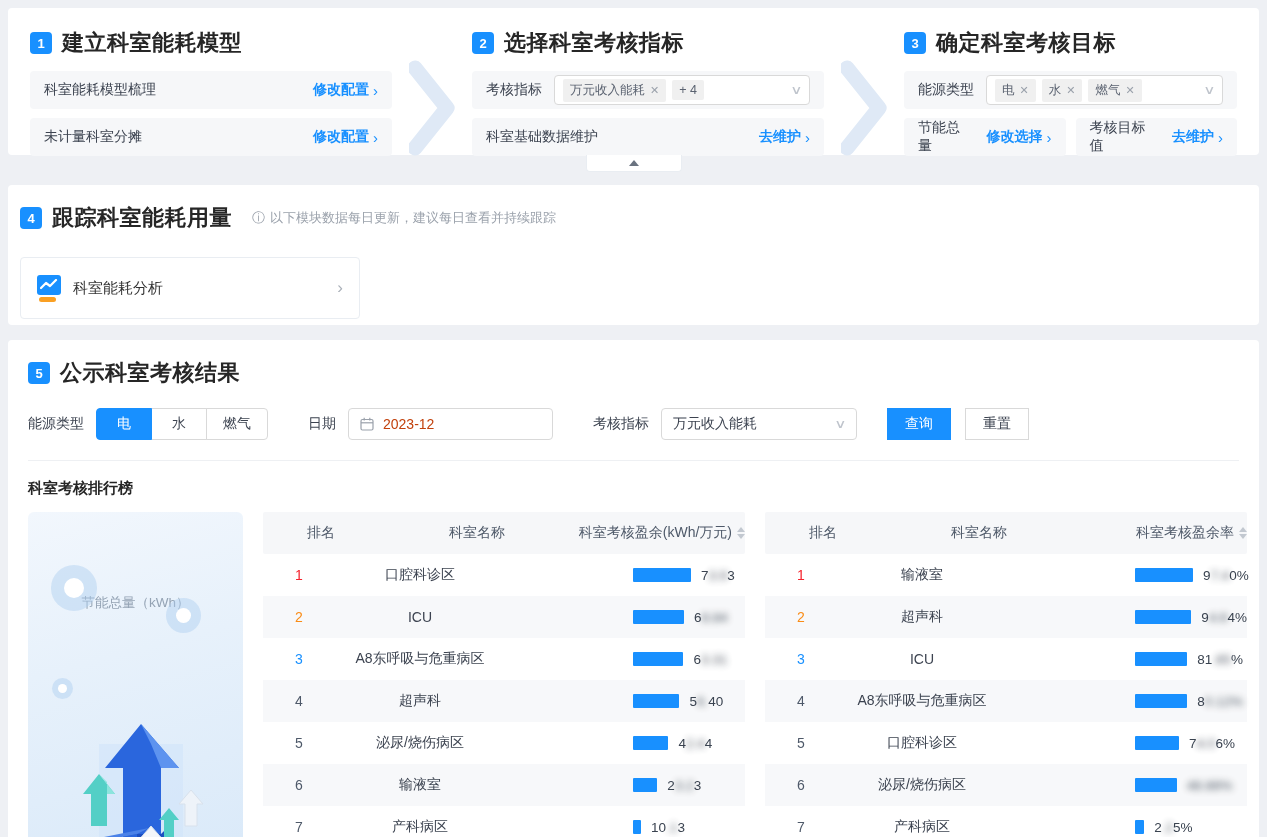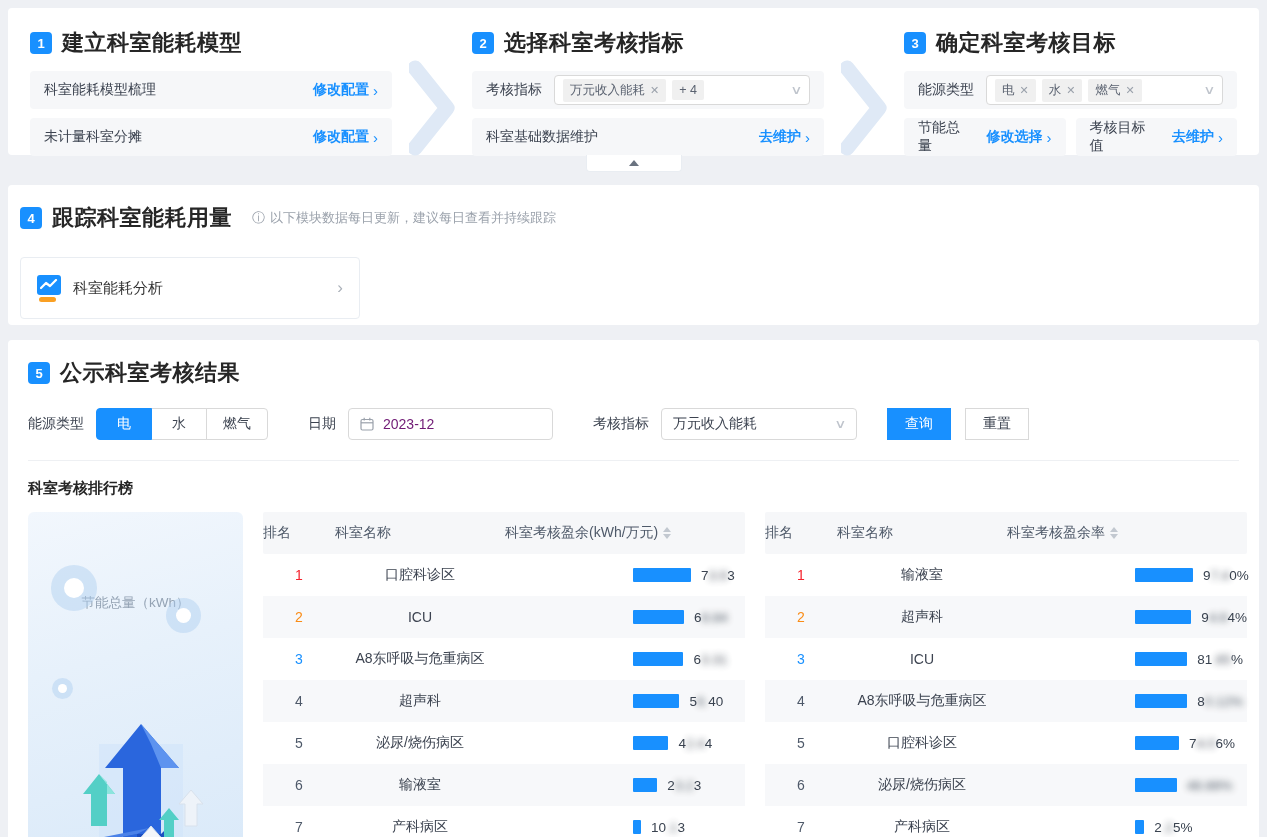--- a/index.html
+++ b/index.html
@@ -60,21 +60,21 @@
   
   .filters { display:flex; align-items:center; margin-top:20px; font-size:14px; color:#3c4350; padding-left:8px;}
   .f-label { margin-right:12px; white-space:nowrap;}
   .seg { display:flex; }
   .seg-btn { min-width:56px; padding:0 16px; height:32px; display:flex; align-items:center; justify-content:center;
     border:1px solid #d9d9d9; background:#fff; font-size:14px; color:#3c4350; cursor:pointer; margin-left:-1px;}
   .seg-btn:first-child { border-radius:4px 0 0 4px; margin-left:0;}
   .seg-btn:last-child { border-radius:0 4px 4px 0; }
   .seg-btn.active { background:#1890ff; border-color:#1890ff; color:#fff; position:relative; z-index:1;}
   .date-input { width:205px; height:32px; border:1px solid #d9d9d9; border-radius:4px; background:#fff;
-    display:flex; align-items:center; padding:0 11px; gap:9px; color:#701a75; }
+    display:flex; align-items:center; padding:0 11px; gap:9px; color:#c2410c; }
   .sel { width:196px; height:32px; border:1px solid #d9d9d9; border-radius:4px; background:#fff;
     display:flex; align-items:center; padding:0 11px; color:#3c4350; cursor:pointer;}
   .gap40 { margin-left:40px; }
   .btn { height:32px; padding:0 17px; border-radius:0; font-size:14px; display:flex; align-items:center; cursor:pointer;}
   .btn-primary { background:#1890ff; color:#fff; border:1px solid #1890ff; margin-left:30px;}
   .btn-plain { background:#fff; color:#3c4350; border:1px solid #d9d9d9; margin-left:14px;}
   .divider { border-top:1px solid #eef0f3; margin:20px 8px 0; }
   .rank-title { font-size:15px; font-weight:700; color:#262626; margin:18px 0 14px; padding-left:8px;}
 
   .rank-body { display:flex; gap:20px; padding-left:8px; }
@@ -87,21 +87,21 @@
   .b3 { width:9px; height:9px; left:30px; top:172px; box-shadow:0 0 0 6px rgba(173,207,240,.45); }
   .promo-label { margin-top:82px; text-align:center; font-size:13.5px; color:#94a3b4; }
   .promo-num { text-align:center; font-size:22px; font-weight:700; color:#1f2d3d; margin-top:6px; letter-spacing:.5px;}
   .blurred { filter:blur(3.5px); opacity:.9; }
   .illus { position:absolute; left:50%; transform:translateX(-50%); bottom:-14px; }
 
   
   .rtable { flex:1; min-width:0; }
   .thead { display:grid; grid-template-columns:72px 170px 1fr; background:#f6f7f9; height:42px;
     align-items:center; font-size:14px; color:#4e5969; font-weight:500; border-radius:2px;}
-  .th { text-align:center; display:flex; align-items:center; justify-content:flex-start; gap:5px;}
+  .th { text-align:center; display:flex; align-items:center; justify-content:flex-end; gap:5px;}
   .tr { display:grid; grid-template-columns:72px 170px 1fr; height:42px; align-items:center; font-size:14px; }
   .tr.alt { background:#f7f8fa; }
   .td-rank { text-align:center; color:#4e5969; }
   .rank-1 { color:#f5222d; } .rank-2 { color:#fa8c16; } .rank-3 { color:#1890ff; }
   .td-name { text-align:center; color:#3c4350; white-space:nowrap; overflow:hidden; text-overflow:ellipsis;}
   .td-val { display:flex; align-items:center; padding-left:128px; }
   .vbar { height:14px; background:#1890ff; border-radius:1px; flex:0 0 auto;}
   .vtxt { margin-left:10px; font-size:13.5px; color:#3a4350; white-space:nowrap; display:flex; }
   .sort { display:flex; flex-direction:column; gap:2px; cursor:pointer; }
   .sort i { display:block; width:0; height:0; border-left:4px solid transparent; border-right:4px solid transparent; }

